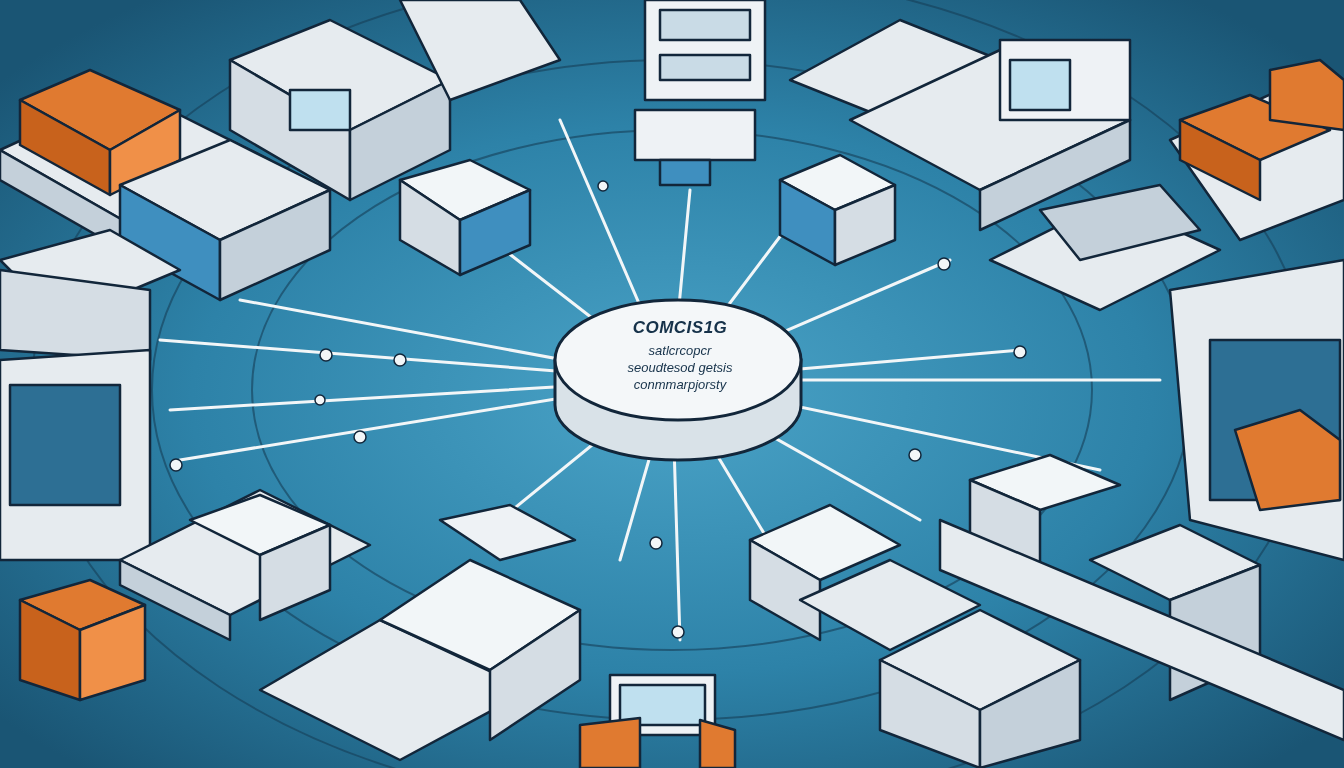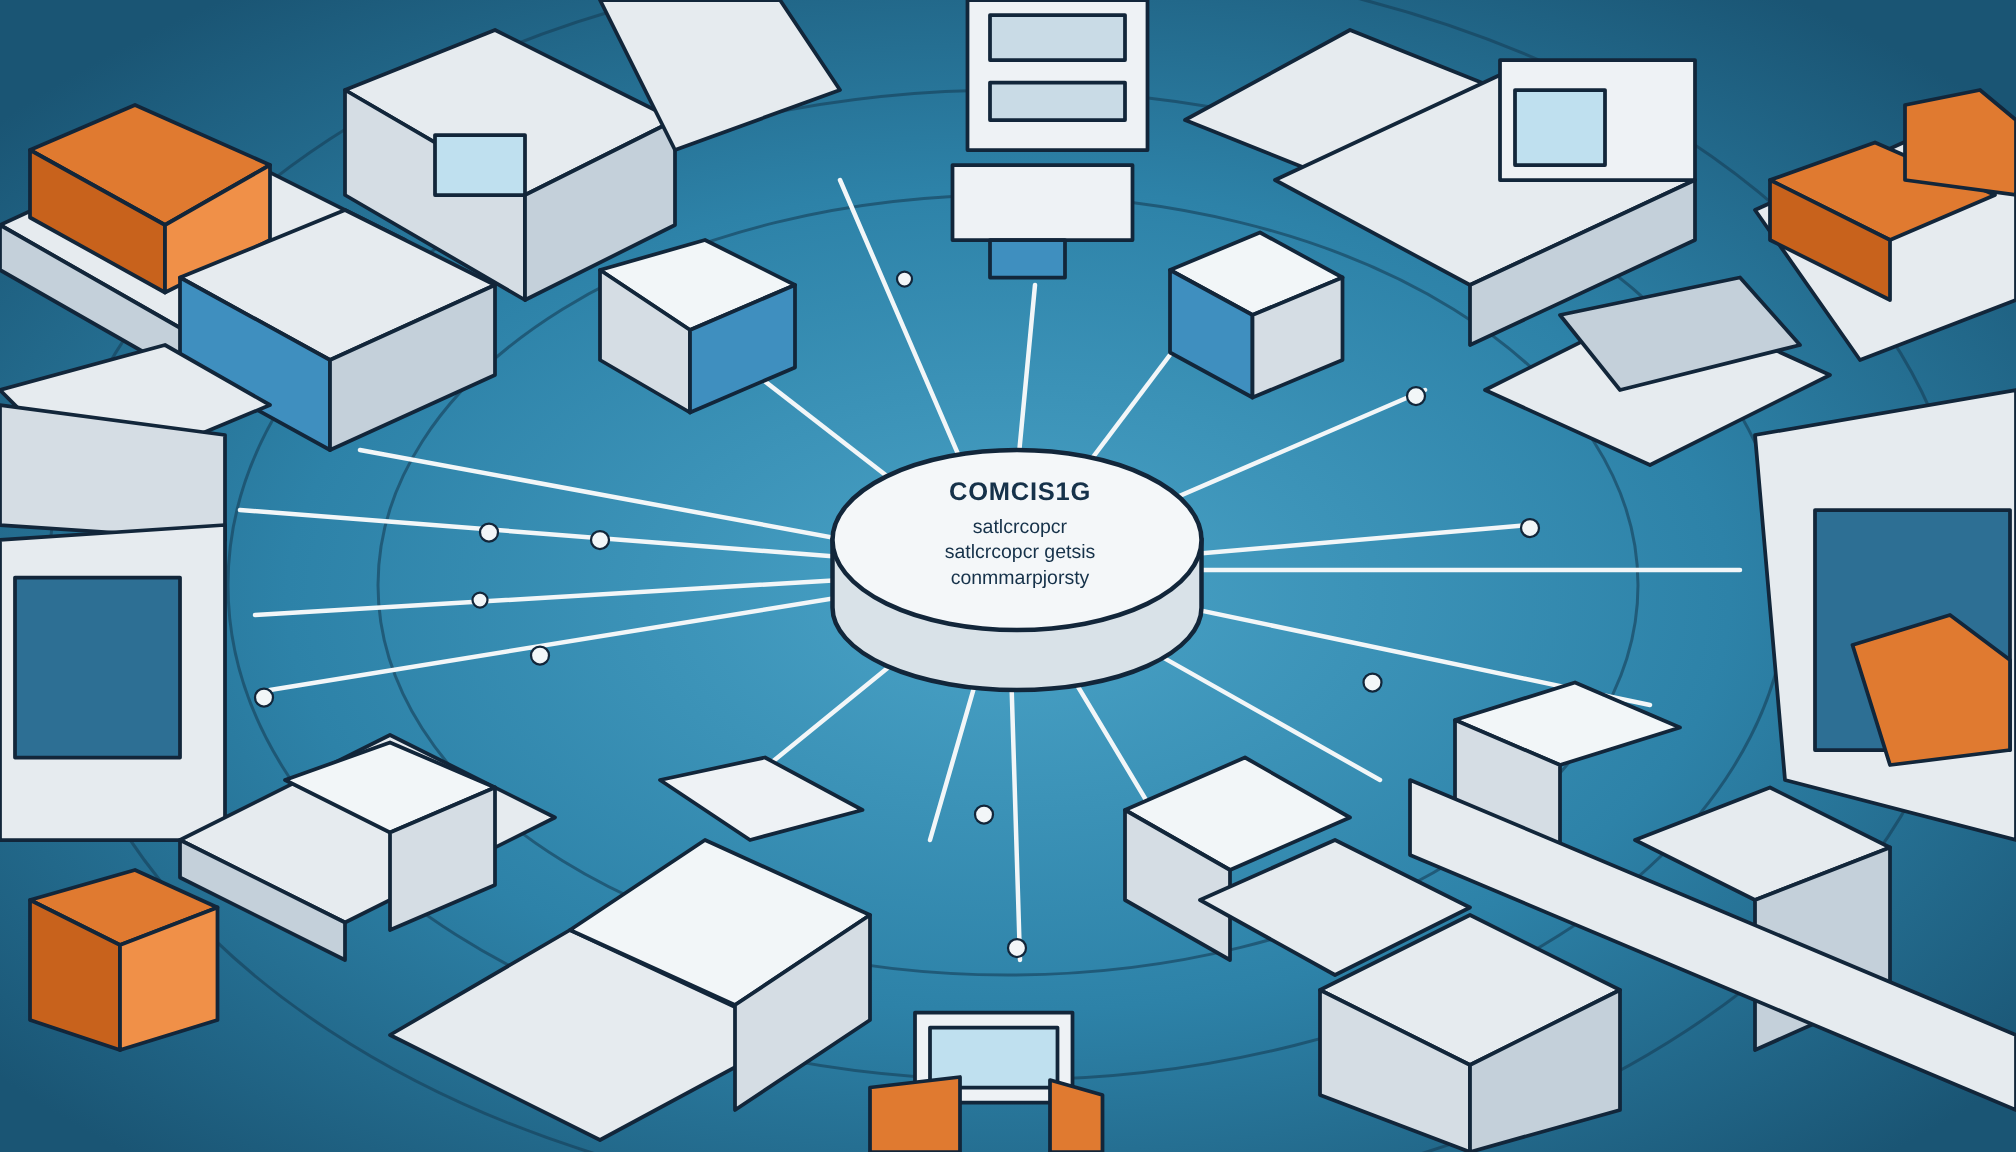--- a/index.html
+++ b/index.html
@@ -1,18 +1,18 @@
 <!DOCTYPE html>
 <html><head>
 <meta charset="utf-8">
 <style>
   html,body{margin:0;padding:0;background:#1f5f80;}
   body{width:1344px;height:768px;overflow:hidden;position:relative;font-family:"Liberation Sans",sans-serif;}
   #scene{position:absolute;left:0;top:0;width:1344px;height:768px;}
-  .hub-text{position:absolute;left:560px;top:318px;width:240px;text-align:center;color:#16324a;pointer-events:none;}
+  .hub-text{position:absolute;left:560px;top:318px;width:240px;text-align:center;color:#16324a;pointer-events:none;font-style:italic;}
   .hub-title{font-weight:bold;font-size:17px;letter-spacing:0.5px;margin-bottom:4px;}
   .hub-line{font-size:13px;line-height:17px;}
 </style>
 </head>
 <body>
 
 <svg id="scene" viewBox="0 0 1344 768" xmlns="http://www.w3.org/2000/svg">
   <defs>
     <radialGradient id="bg" cx="50%" cy="52%" r="65%">
       <stop offset="0%" stop-color="#4aa3c7"></stop>
@@ -154,15 +154,15 @@
 
   <g stroke="#12263a" stroke-width="3">
     <path d="M555,360 L555,405 A123,55 0 0 0 801,405 L801,360 Z" fill="#d9e2e8"></path>
     <ellipse cx="678" cy="360" rx="123" ry="60" fill="#f4f7f9"></ellipse>
   </g>
 </svg>
 
 <div class="hub-text">
   <div class="hub-title">COMCIS1G</div>
   <div class="hub-line">satlcrcopcr</div>
-  <div class="hub-line">satlcrcopcr getsis</div>
+  <div class="hub-line">seoudtesod getsis</div>
   <div class="hub-line">conmmarpjorsty</div>
 </div>
 
 </body></html>

